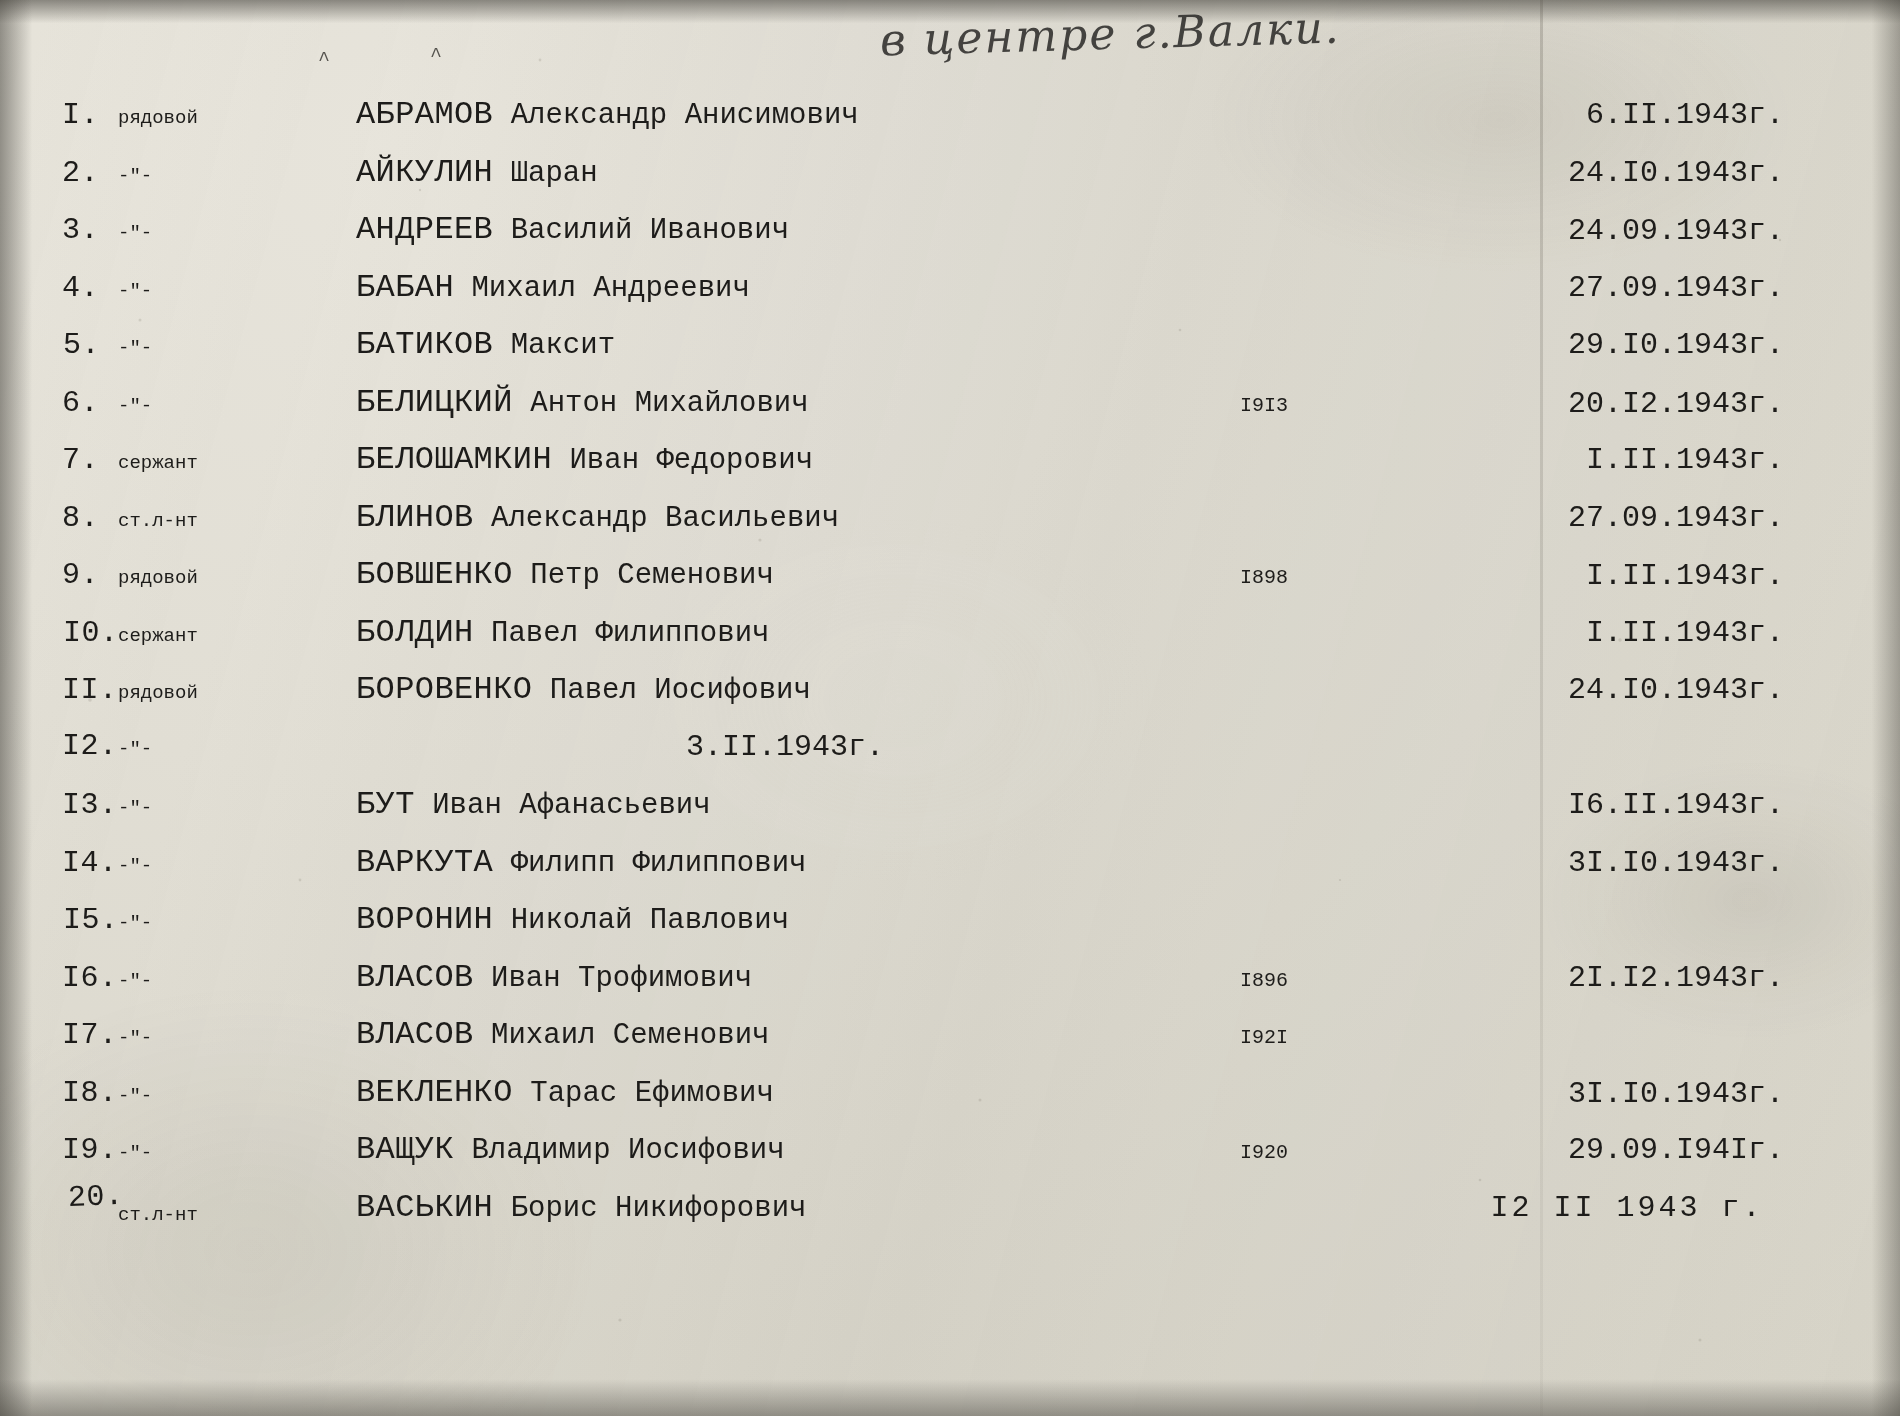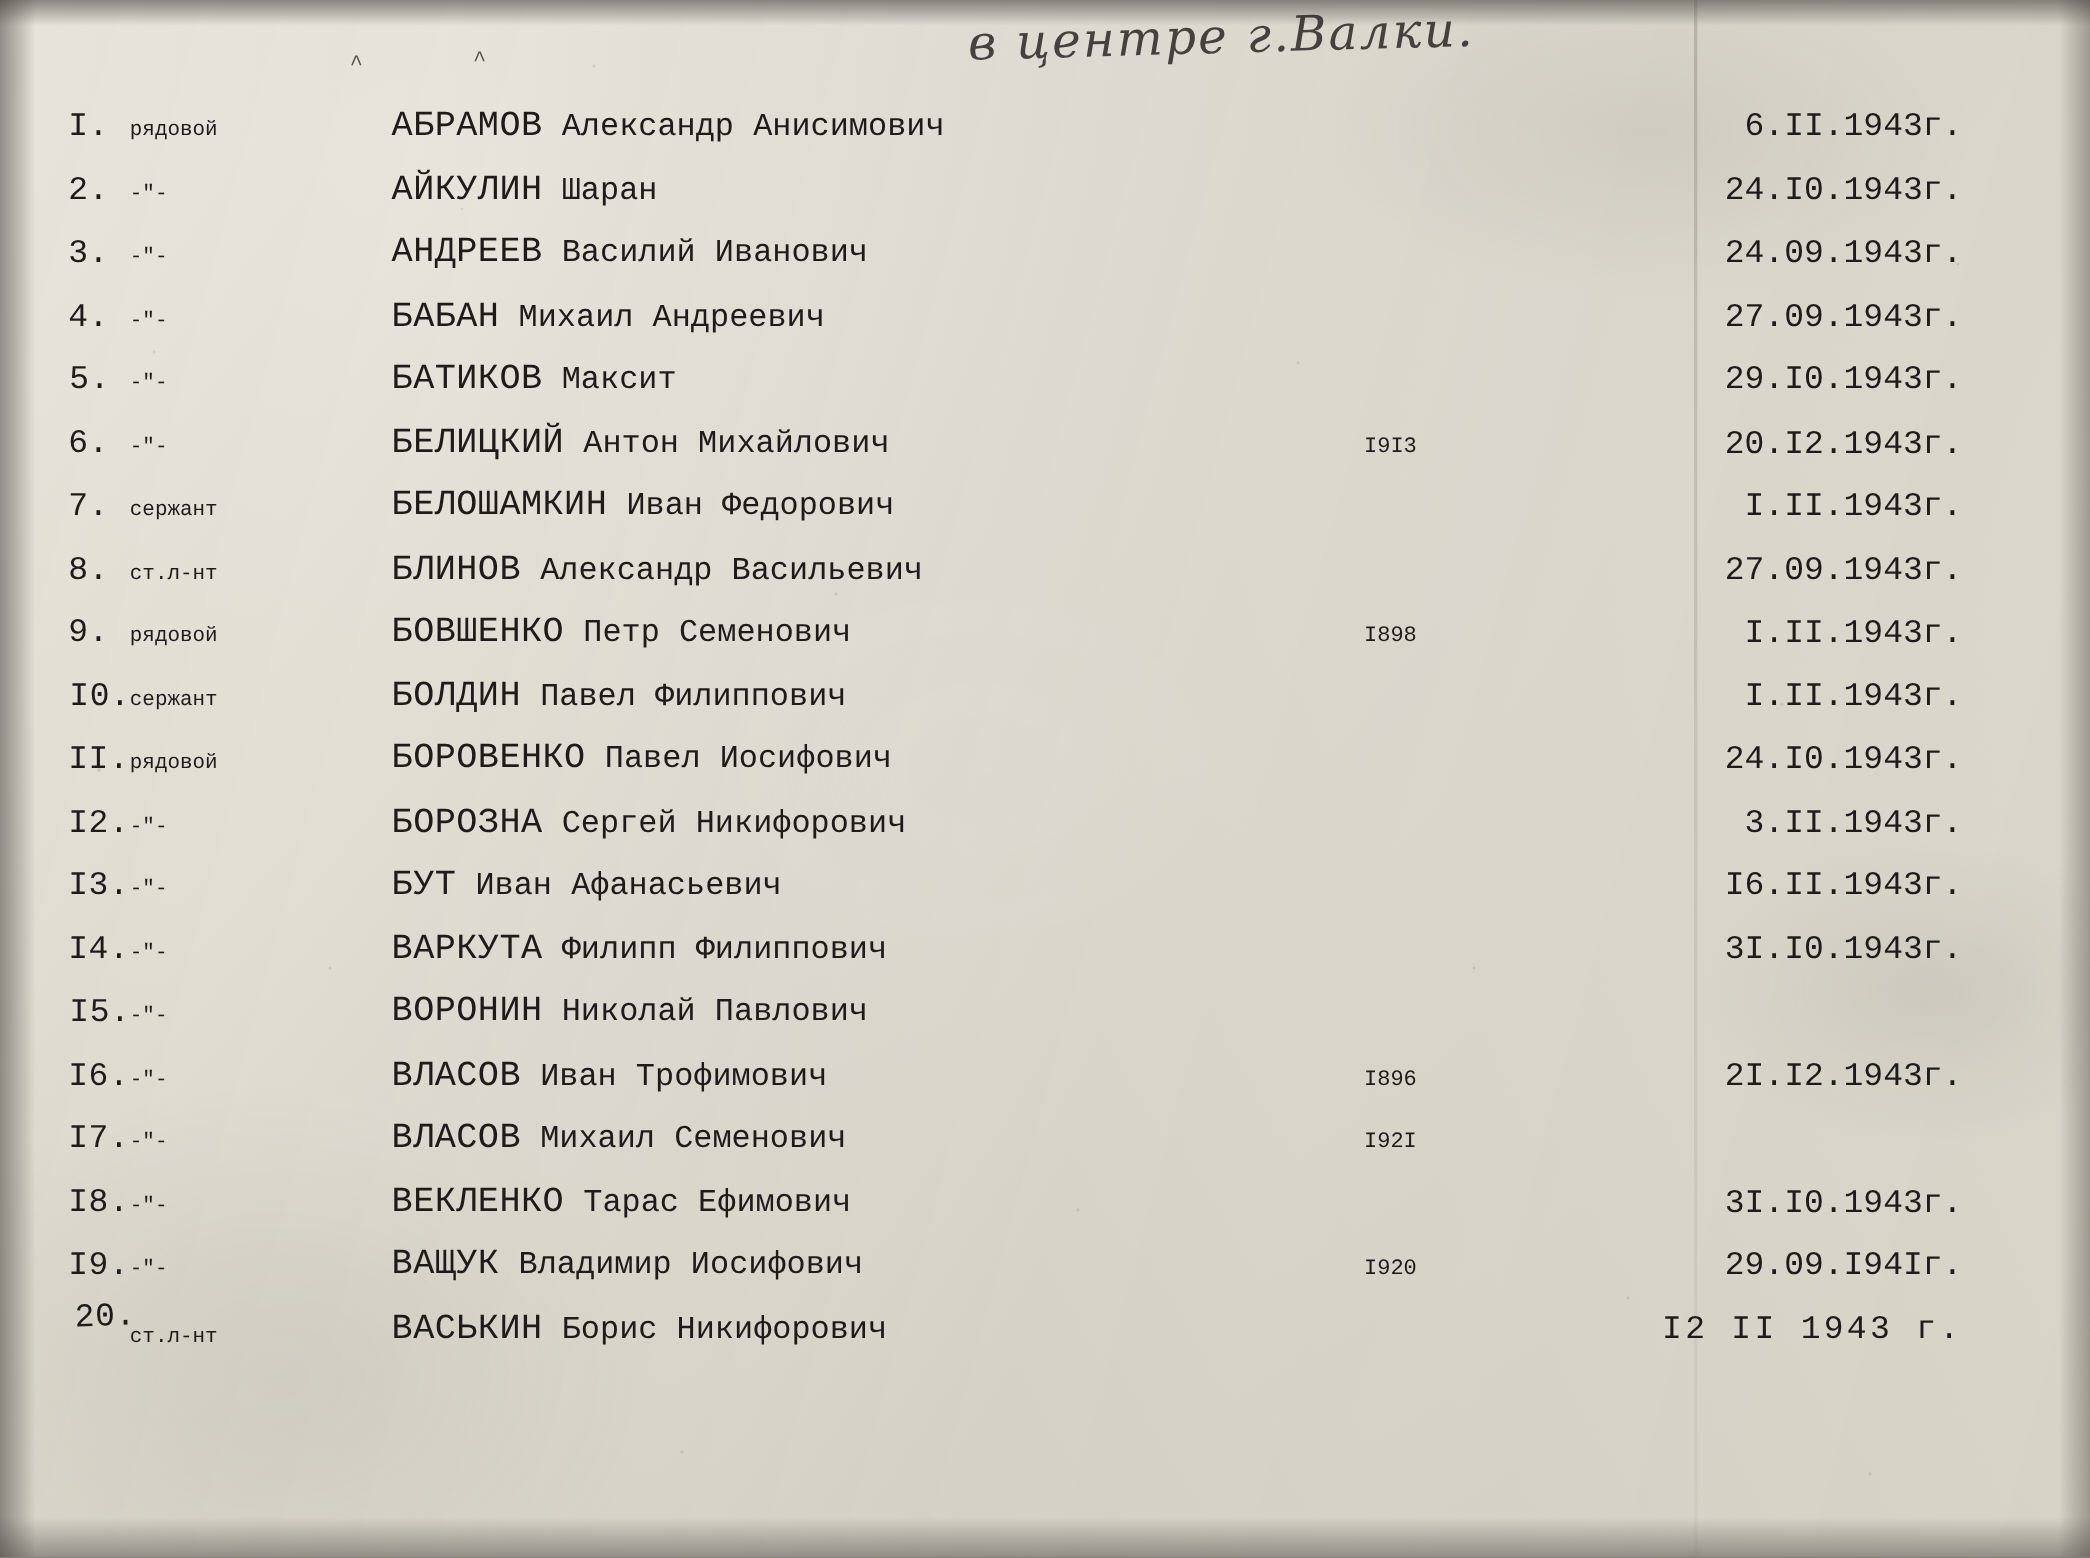--- a/index.html
+++ b/index.html
@@ -132,21 +132,21 @@
     text-align: right;
     box-sizing: border-box;
     padding-right: 16px;
   }
   
   .row:nth-child(odd) .c-name { transform: translateY(-0.5px); }
   .row:nth-child(3n) .c-date { transform: translateY(0.5px); }
   .row:nth-child(5n) .c-num { transform: translateX(1px); }
   .row.last .c-num { transform: translate(6px,-10px) rotate(-2deg); }
   .row.last .c-rank { transform: translateY(4px); }
-  .row.last .c-date { letter-spacing: 3px; }
+  .row.last .c-date { letter-spacing: 3px; text-align: center; }
   .faded { opacity: 0.72; }
 </style>
 </head>
 <body>
 
 <div class="page">
 
   <div class="grain"></div>
   <svg class="speckle" width="1900" height="1416">
     <g fill="#6b6658" opacity="0.5">
@@ -252,21 +252,20 @@
       <div class="row">
         <div class="c-num">II.</div>
         <div class="c-rank">рядовой</div>
         <div class="c-name"><span class="sur">БОРОВЕНКО</span><span class="giv"> Павел Иосифович</span></div>
         <div class="c-year"></div>
         <div class="c-date">24.I0.1943г.</div>
       </div>
       <div class="row">
         <div class="c-num">I2.</div>
         <div class="c-rank">-"-</div>
-        <div class="c-name"><span class="sur">БОРОЗНА</span><span class="giv"> Сергей Никифорович</span></div>
         <div class="c-year"></div>
         <div class="c-date">3.II.1943г.</div>
       </div>
       <div class="row">
         <div class="c-num">I3.</div>
         <div class="c-rank">-"-</div>
         <div class="c-name"><span class="sur">БУТ</span><span class="giv"> Иван Афанасьевич</span></div>
         <div class="c-year"></div>
         <div class="c-date">I6.II.1943г.</div>
       </div>

